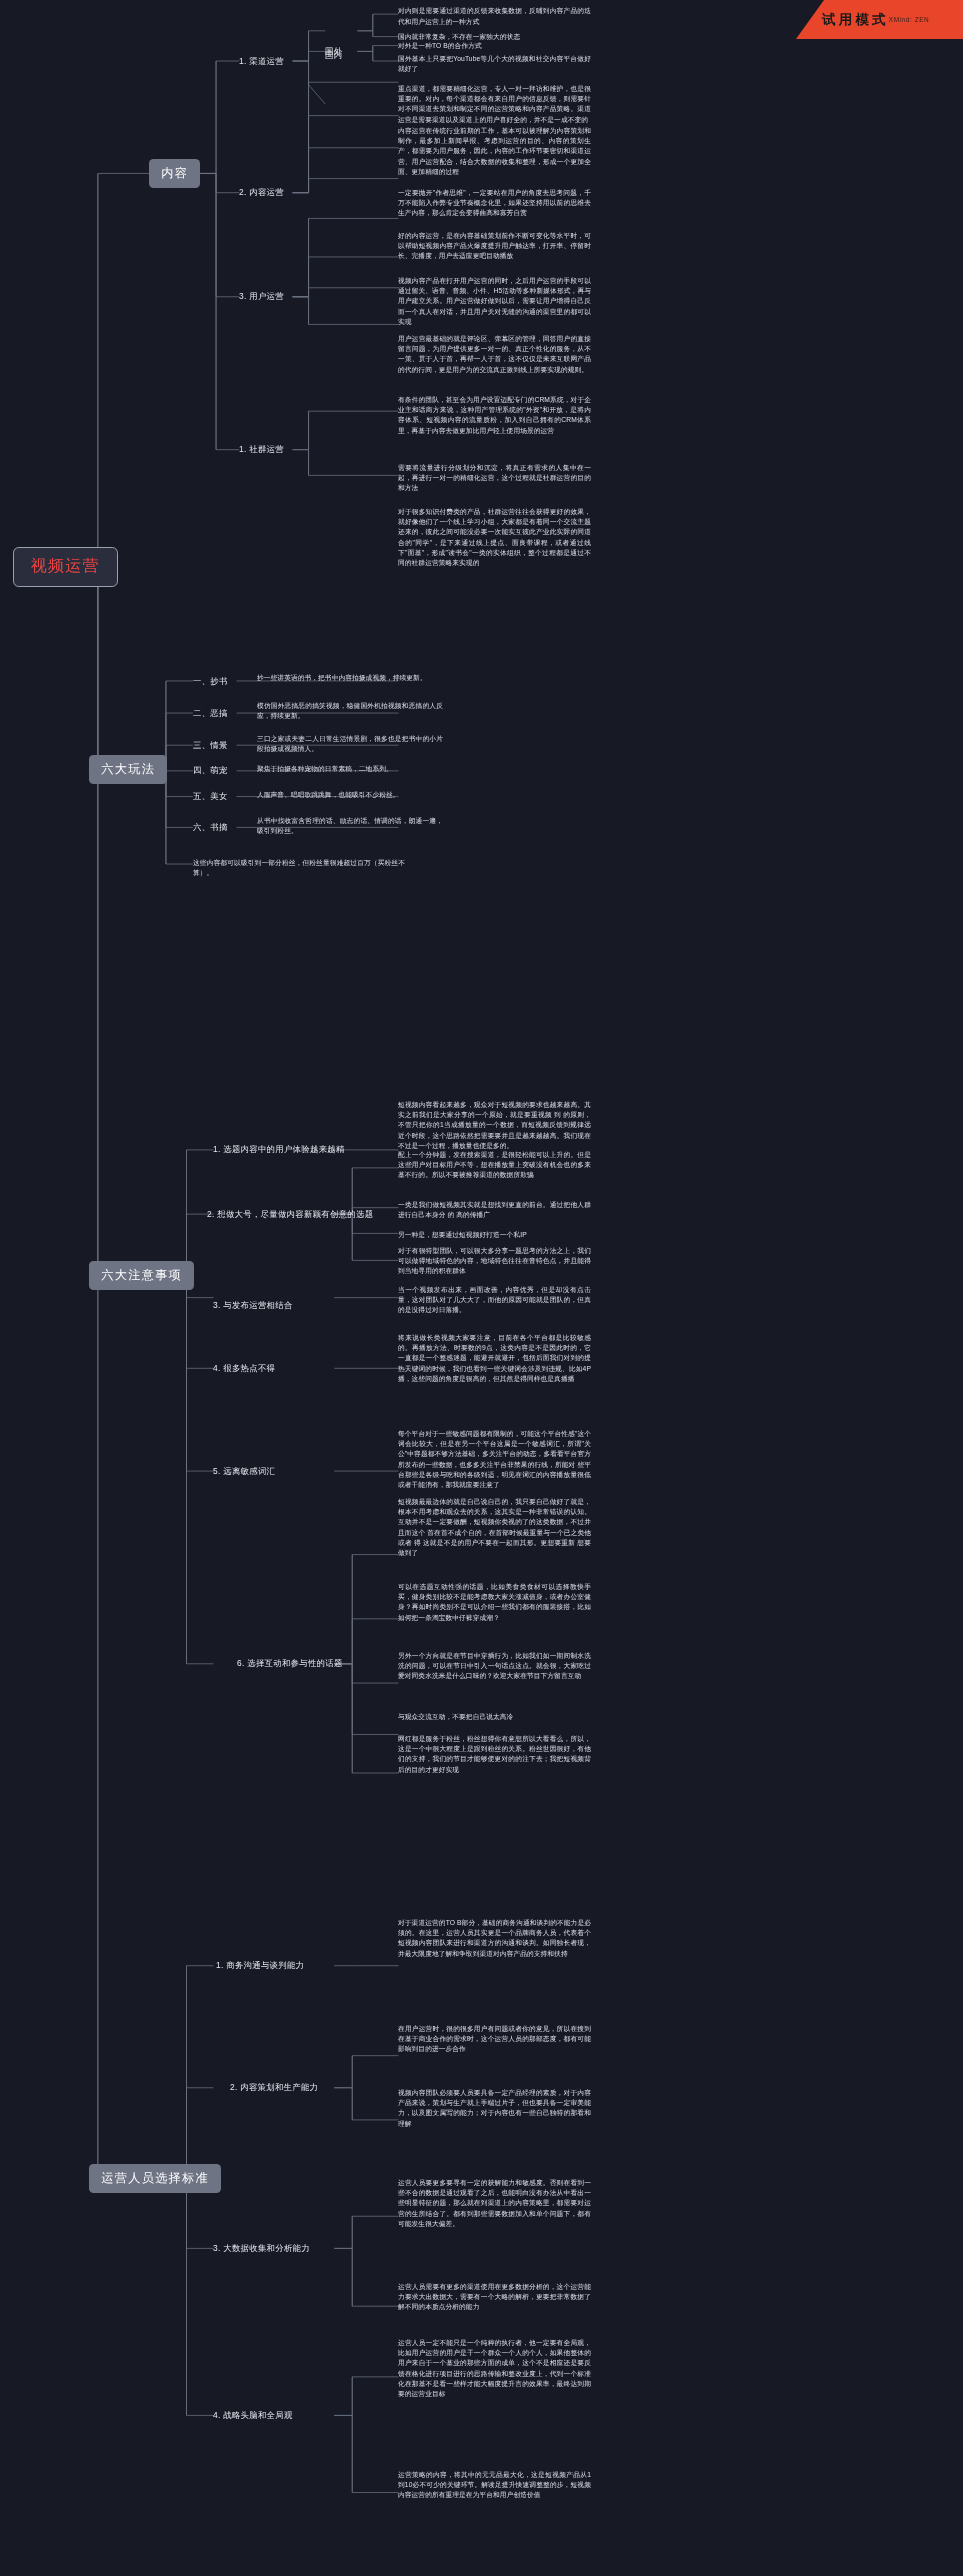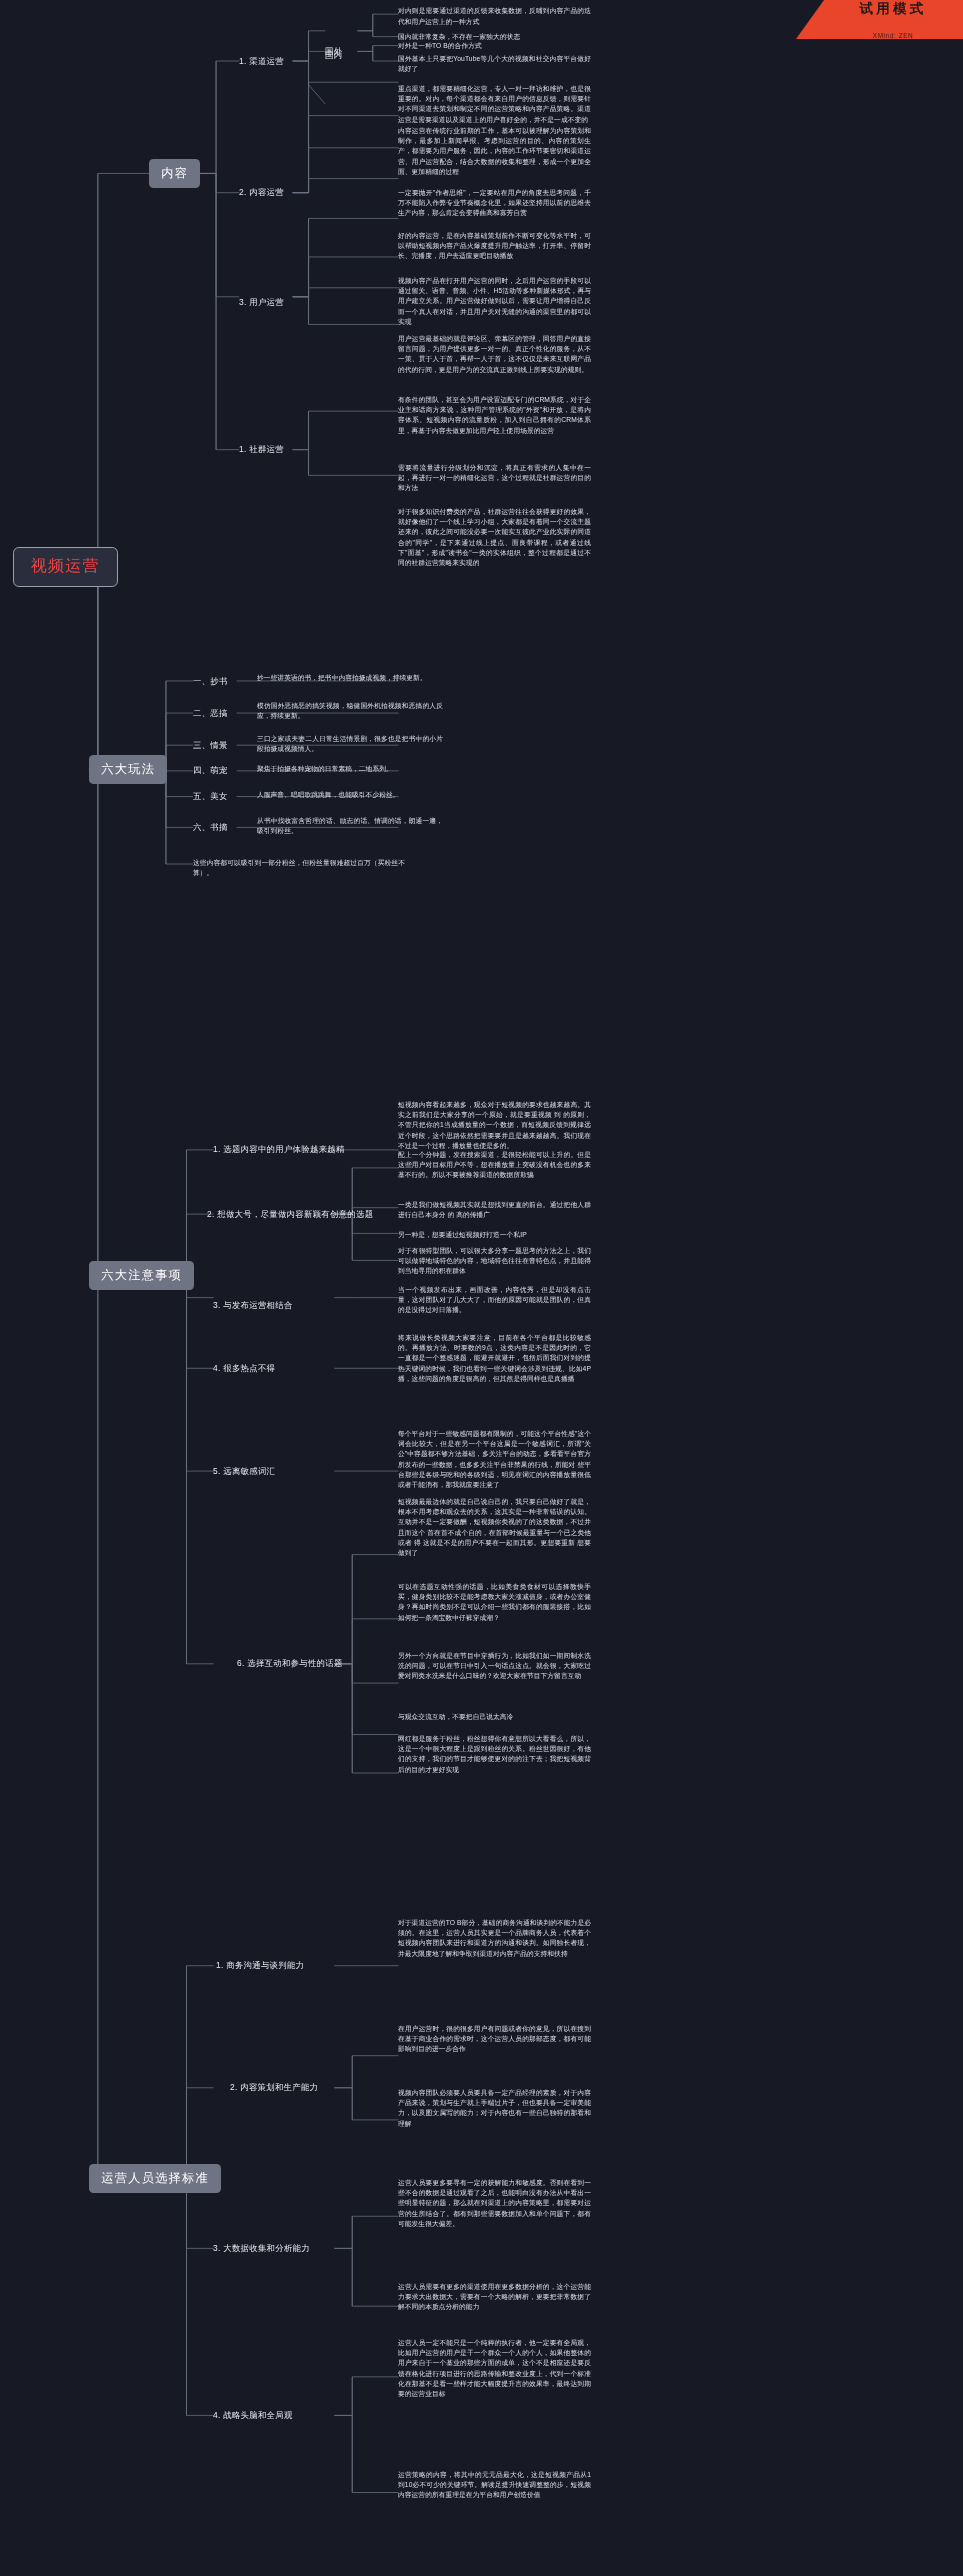--- a/index.html
+++ b/index.html
@@ -56,22 +56,22 @@
     text-align:justify;
   }
 
   
   #trial {
     position:absolute; right:0; top:0;
     width:168px; height:39px;
     background:#e8452a;
     clip-path:polygon(28px 0, 100% 0, 100% 100%, 0 100%);
     color:#1a1a1a;
-    display:flex; flex-direction:column;
-    align-items:center; justify-content:space-between;
+    display:flex; flex-direction:row;
+    align-items:center; justify-content:flex-start;
     padding-left:26px;
   }
   #trial .t1 { font-size:13.5px; font-weight:bold; letter-spacing:3.2px; }
   #trial .t2 { font-size:6.4px; letter-spacing:0.6px; margin-top:0.6px; opacity:.85; }
 </style>
 </head>
 <body>
 
 <div id="canvas">
   <svg class="links" viewBox="0 0 1500 4010" xmlns="http://www.w3.org/2000/svg">
@@ -189,21 +189,21 @@
   <div class="node leaf" style="left:398px; top:41px; width:193px;">对外是一种TO B的合作方式</div>
   <div class="node leaf" style="left:398px; top:54px; width:193px;">国外基本上只要把YouTube等几个大的视频和社交内容平台做好就好了</div>
   <div class="node leaf" style="left:398px; top:84px; width:193px;">重点渠道，都需要精细化运营，专人一对一拜访和维护，也是很重要的。对内，每个渠道都会有来自用户的信息反馈，则需要针对不同渠道去策划和制定不同的运营策略和内容产品策略。渠道运营是需要渠道以及渠道上的用户喜好全的，并不是一成不变的</div>
 
   <div class="node lab" style="left:239px; top:186px;">2. 内容运营</div>
   <div class="node leaf" style="left:398px; top:126px; width:193px;">内容运营在传统行业前期的工作，基本可以被理解为内容策划和制作，最多加上新闻早报、考虑到运营的目的、内容的策划生产，都需要为用户服务，因此，内容的工作环节要密切和渠道运营、用户运营配合，结合大数据的收集和整理，形成一个更加全面、更加精细的过程</div>
   <div class="node leaf" style="left:398px; top:188px; width:193px;">一定要抛开"作者思维"，一定要站在用户的角度去思考问题，千万不能陷入作弊专业节奏概念化里，如果还坚持用以前的思维去生产内容，那么肯定会变得曲高和寡芳自赏</div>
   <div class="node leaf" style="left:398px; top:231px; width:193px;">好的内容运营，是在内容基础策划前作不断可变化等水平时，可以帮助短视频内容产品火爆度提升用户触达率，打开率、停留时长、完播度，用户去适应更吧目动播放</div>
   <div class="node leaf" style="left:398px; top:276px; width:193px;">视频内容产品在打开用户运营的同时，之后用户运营的手段可以通过留关、语音、音频、小件、H5活动等多种新媒体形式，再与用户建立关系。用户运营做好做到以后，需要让用户增得自己反而一个真人在对话，并且用户关对无缝的沟通的渠营里的都可以实现</div>
 
-  <div class="node lab" style="left:239px; top:296px;">3. 用户运营</div>
+  <div class="node lab" style="left:239px; top:290px;">3. 用户运营</div>
   <div class="node leaf" style="left:398px; top:334px; width:193px;">用户运营最基础的就是评论区、弹幕区的管理，回答用户的直接留言问题，为用户提供更多一对一的、真正个性化的服务，从不一策、贯于人于首，再帮一人于首，这不仅仅是未来互联网产品的代的行间，更是用户为的交流真正激到线上所要实现的规则。</div>
   <div class="node leaf" style="left:398px; top:395px; width:193px;">有条件的团队，甚至会为用户设置迈配专门的CRM系统，对于企业主和话商方来说，这种用产管理系统的"外资"和开放，是将内容体系、短视频内容的流量质粉，加入到自己拥有的CRM体系里，再基于内容去做更加比用户轻上使用场景的运营</div>
   <div class="node leaf" style="left:398px; top:463px; width:193px;">需要将流量进行分级划分和沉淀，将真正有需求的人集中在一起，再进行一对一的精细化运营，这个过程就是社群运营的目的和方法</div>
   <div class="node leaf" style="left:398px; top:507px; width:193px;">对于很多知识付费类的产品，社群运营往往会获得更好的效果，就好像他们了一个线上学习小组，大家都是有着同一个交流主题还来的，彼此之间可能没必要一次能实互彼此产业此实际的同道合的"同学"，是下来通过线上提点、面良带课程，或者通过线下"面基"，形成"读书会"一类的实体组织，整个过程都是通过不同的社群运营策略来实现的</div>
 
   <div class="node lab" style="left:239px; top:443px;">1. 社群运营</div>
 
   <div class="node pill" style="left:89px; top:755px;">六大玩法</div>
   <div class="node lab" style="left:193px; top:675px;">一、抄书</div>
   <div class="node leaf" style="left:257px; top:673px; width:186px;">抄一些讲英语的书，把书中内容拍摄成视频，持续更新。</div>

